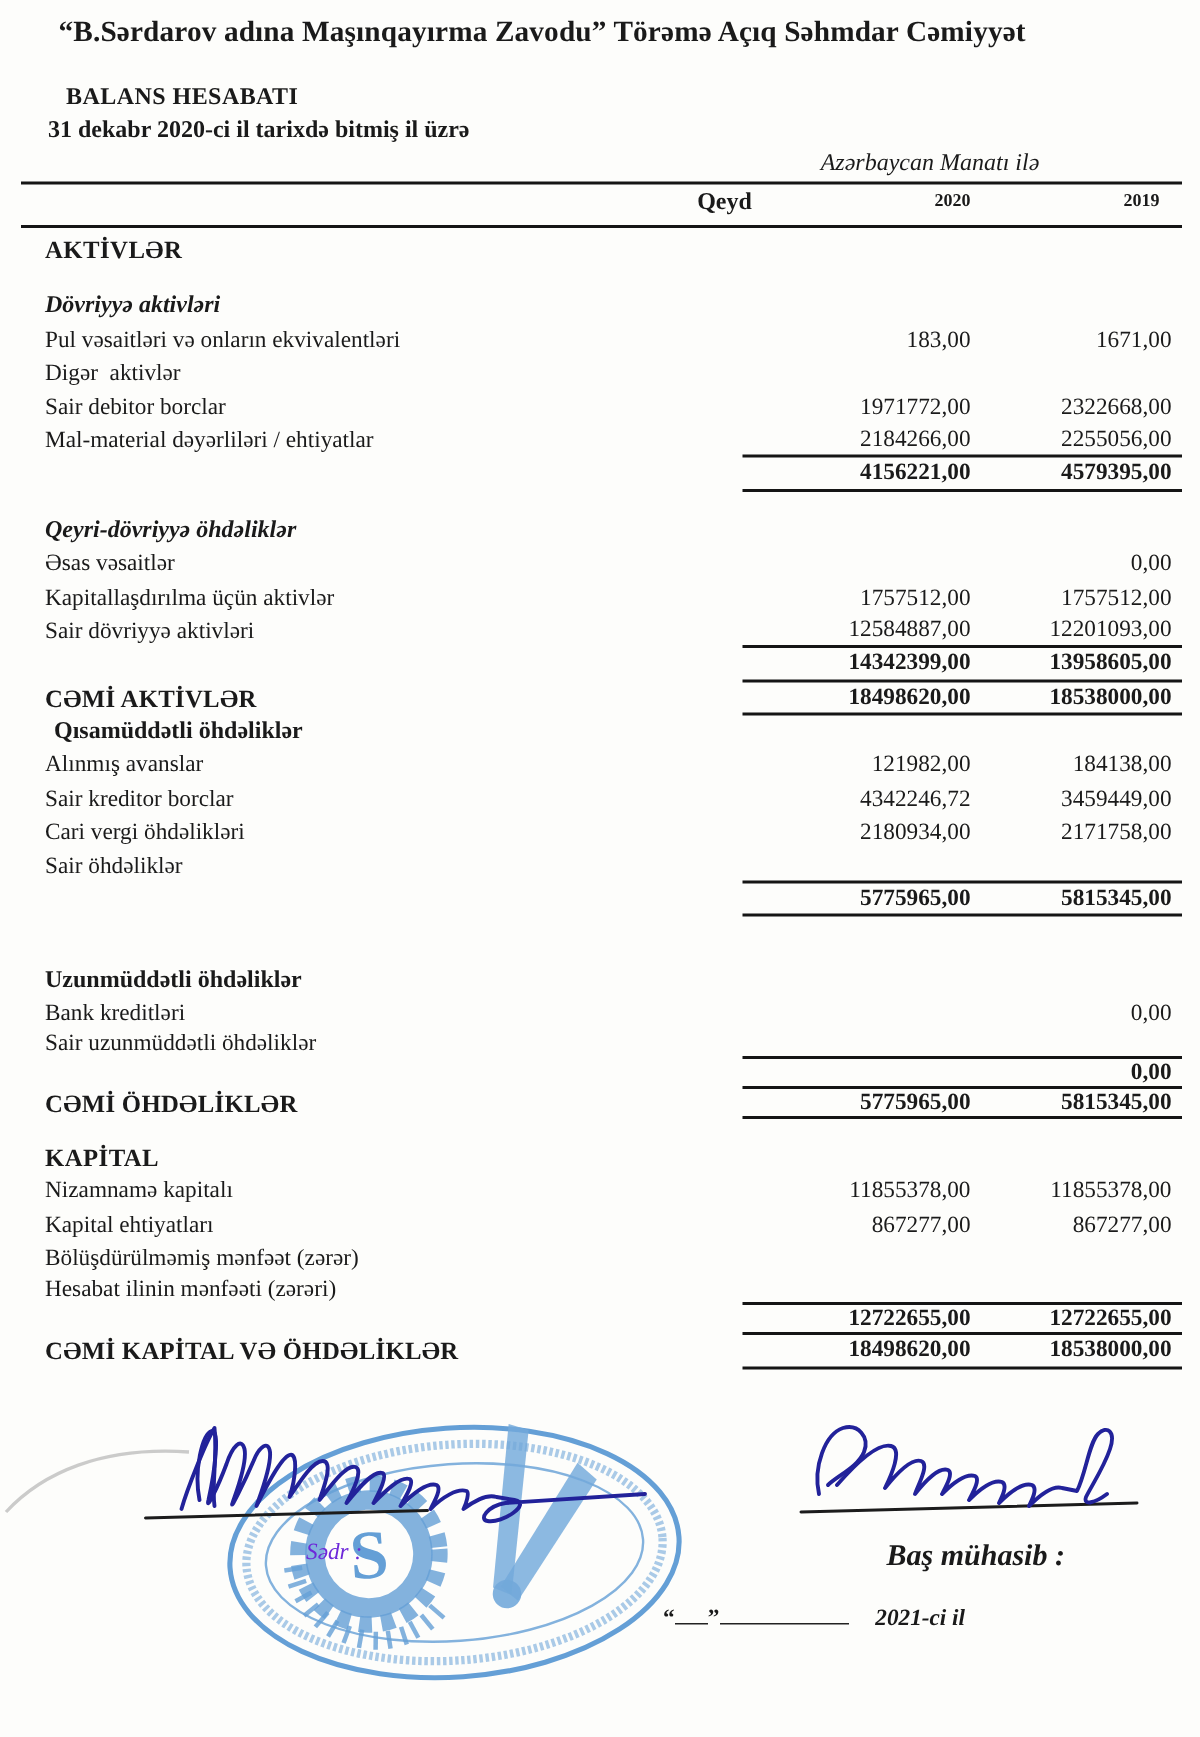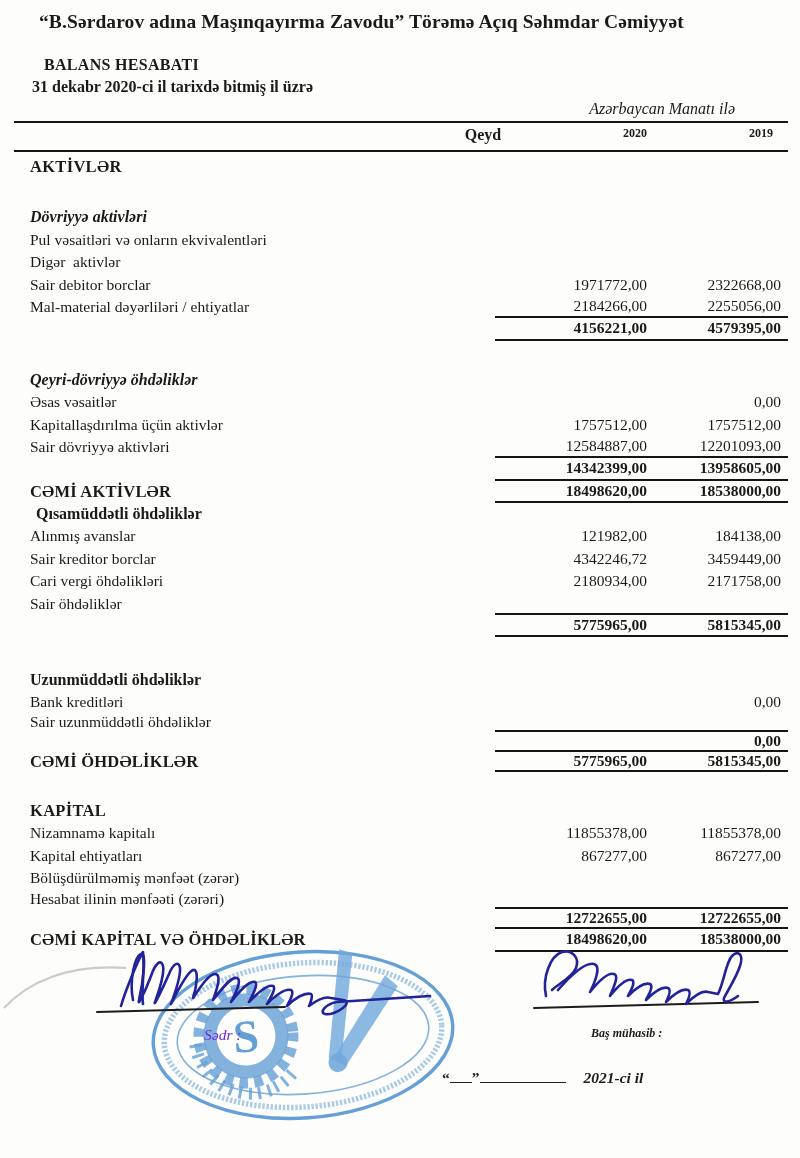--- a/index.html
+++ b/index.html
@@ -10,51 +10,51 @@
     background:#fdfdfb;
     font-family:"Liberation Serif","DejaVu Serif",serif;
     color:var(--text,#1a1a1a);
     overflow:hidden;
   }
   
   .header-area{position:absolute;top:0;left:0;right:0;height:153px;}
   .company-title{position:absolute;left:27px;top:11px;font-size:19.5px;font-weight:700;letter-spacing:.1px;white-space:nowrap;margin-left:12px;}
   .report-title{position:absolute;left:44px;top:56px;font-size:16px;font-weight:700;letter-spacing:.3px;}
   .report-period{position:absolute;left:32px;top:78px;font-size:16px;font-weight:700;}
-  .currency-note{position:absolute;left:505px;top:100px;width:230px;text-align:right;font-size:16px;font-style:italic;}
+  .currency-note{position:absolute;left:505px;top:100px;width:230px;text-align:center;font-size:16px;font-style:italic;}
   .rule{position:absolute;left:14px;width:774px;border-top:2px solid var(--rule,#151515);}
   .rule-1{top:121px;}
   .rule-2{top:150px;border-top-width:2.4px;}
   .col-note{position:absolute;left:452px;top:126px;width:62px;text-align:center;font-weight:700;font-size:16px;}
   .col-2020{position:absolute;left:495px;top:126px;width:152px;text-align:right;font-weight:700;font-size:12px;}
   .col-2019{position:absolute;left:647px;top:126px;width:133px;text-align:right;font-weight:700;font-size:12px;padding-right:7px;box-sizing:border-box;}
   
   #rows{position:absolute;top:153px;left:0;right:0;padding-top:3px;}
   .row{position:relative;height:22.4px;line-height:22.4px;font-size:15.5px;}
   .row .label{padding-left:30px;white-space:pre;}
   .row .nums{position:absolute;left:495px;top:0;bottom:0;width:293px;display:flex;align-items:center;}
   .row .v2020{width:152px;text-align:right;}
   .row .v2019{flex:1;text-align:right;padding-right:7px;}
   .row.section .label{font-weight:700;font-size:16.5px;letter-spacing:.3px;}
   .row.subsection .label{font-weight:700;font-style:italic;font-size:16px;}
   .row.bold .label{font-weight:700;font-size:16px;}
   .row.indent .label{padding-left:36px;}
   .row.grand .label{font-weight:700;font-size:16.5px;letter-spacing:.2px;}
   .row.total .nums{font-weight:700;}
   .row.underline .nums{border-bottom:2.2px solid var(--rule,#151515);gap:36px;}
-  .row.gap-md{margin-top:28px;}
+  .row.gap-md{margin-top:15px;}
   .row.gap-lg{margin-top:32px;}
   .row.tight{height:20px;line-height:20px;}
   
   .stamp-svg{position:absolute;left:146px;top:948px;z-index:1;}
   .sig-left-svg{position:absolute;left:85px;top:942px;z-index:2;}
   .sig-right-svg{position:absolute;left:528px;top:938px;z-index:2;}
   .artifact-svg{position:absolute;left:0;top:952px;z-index:0;}
   .chairman-label{position:absolute;left:204px;top:1026px;font-size:15.5px;font-style:italic;z-index:3;color:#6d28d9;}
-  .accountant-label{position:absolute;left:591px;top:1026px;font-size:12px;font-weight:700;font-style:italic;z-index:3;}
+  .accountant-label{position:absolute;left:591px;top:1026px;font-size:20px;font-weight:700;font-style:italic;z-index:3;}
   .date-line{position:absolute;left:442px;top:1068px;font-size:15.5px;z-index:3;}
   .date-line .q{font-weight:700;}
   .date-line .blank{display:inline-block;border-bottom:1.6px solid #222;height:14px;vertical-align:baseline;}
   .date-line .blank.short{width:22px;}
   .date-line .blank.long{width:86px;}
   .date-line .year{font-weight:700;font-style:italic;margin-left:18px;}
   
   .stamp-stroke{stroke:var(--stamp,#4a8fd0);fill:none;}
   .stamp-fill{fill:var(--stampLight,#5b9bd5);stroke:none;}
   .stamp-s{fill:var(--stamp,#4a8fd0);}
@@ -88,20 +88,24 @@
     </div>
       <div class="row subsection gap-md">
       <div class="label">Dövriyyə aktivləri</div>
       <div class="nums">
         <div class="v2020"></div>
         <div class="v2019"></div>
       </div>
     </div>
       <div class="row">
       <div class="label">Pul vəsaitləri və onların ekvivalentləri</div>
+      <div class="nums">
+        <div class="v2020">183,00</div>
+        <div class="v2019">1671,00</div>
+      </div>
     </div>
       <div class="row">
       <div class="label">Digər  aktivlər</div>
       <div class="nums">
         <div class="v2020"></div>
         <div class="v2019"></div>
       </div>
     </div>
       <div class="row">
       <div class="label">Sair debitor borclar</div>

